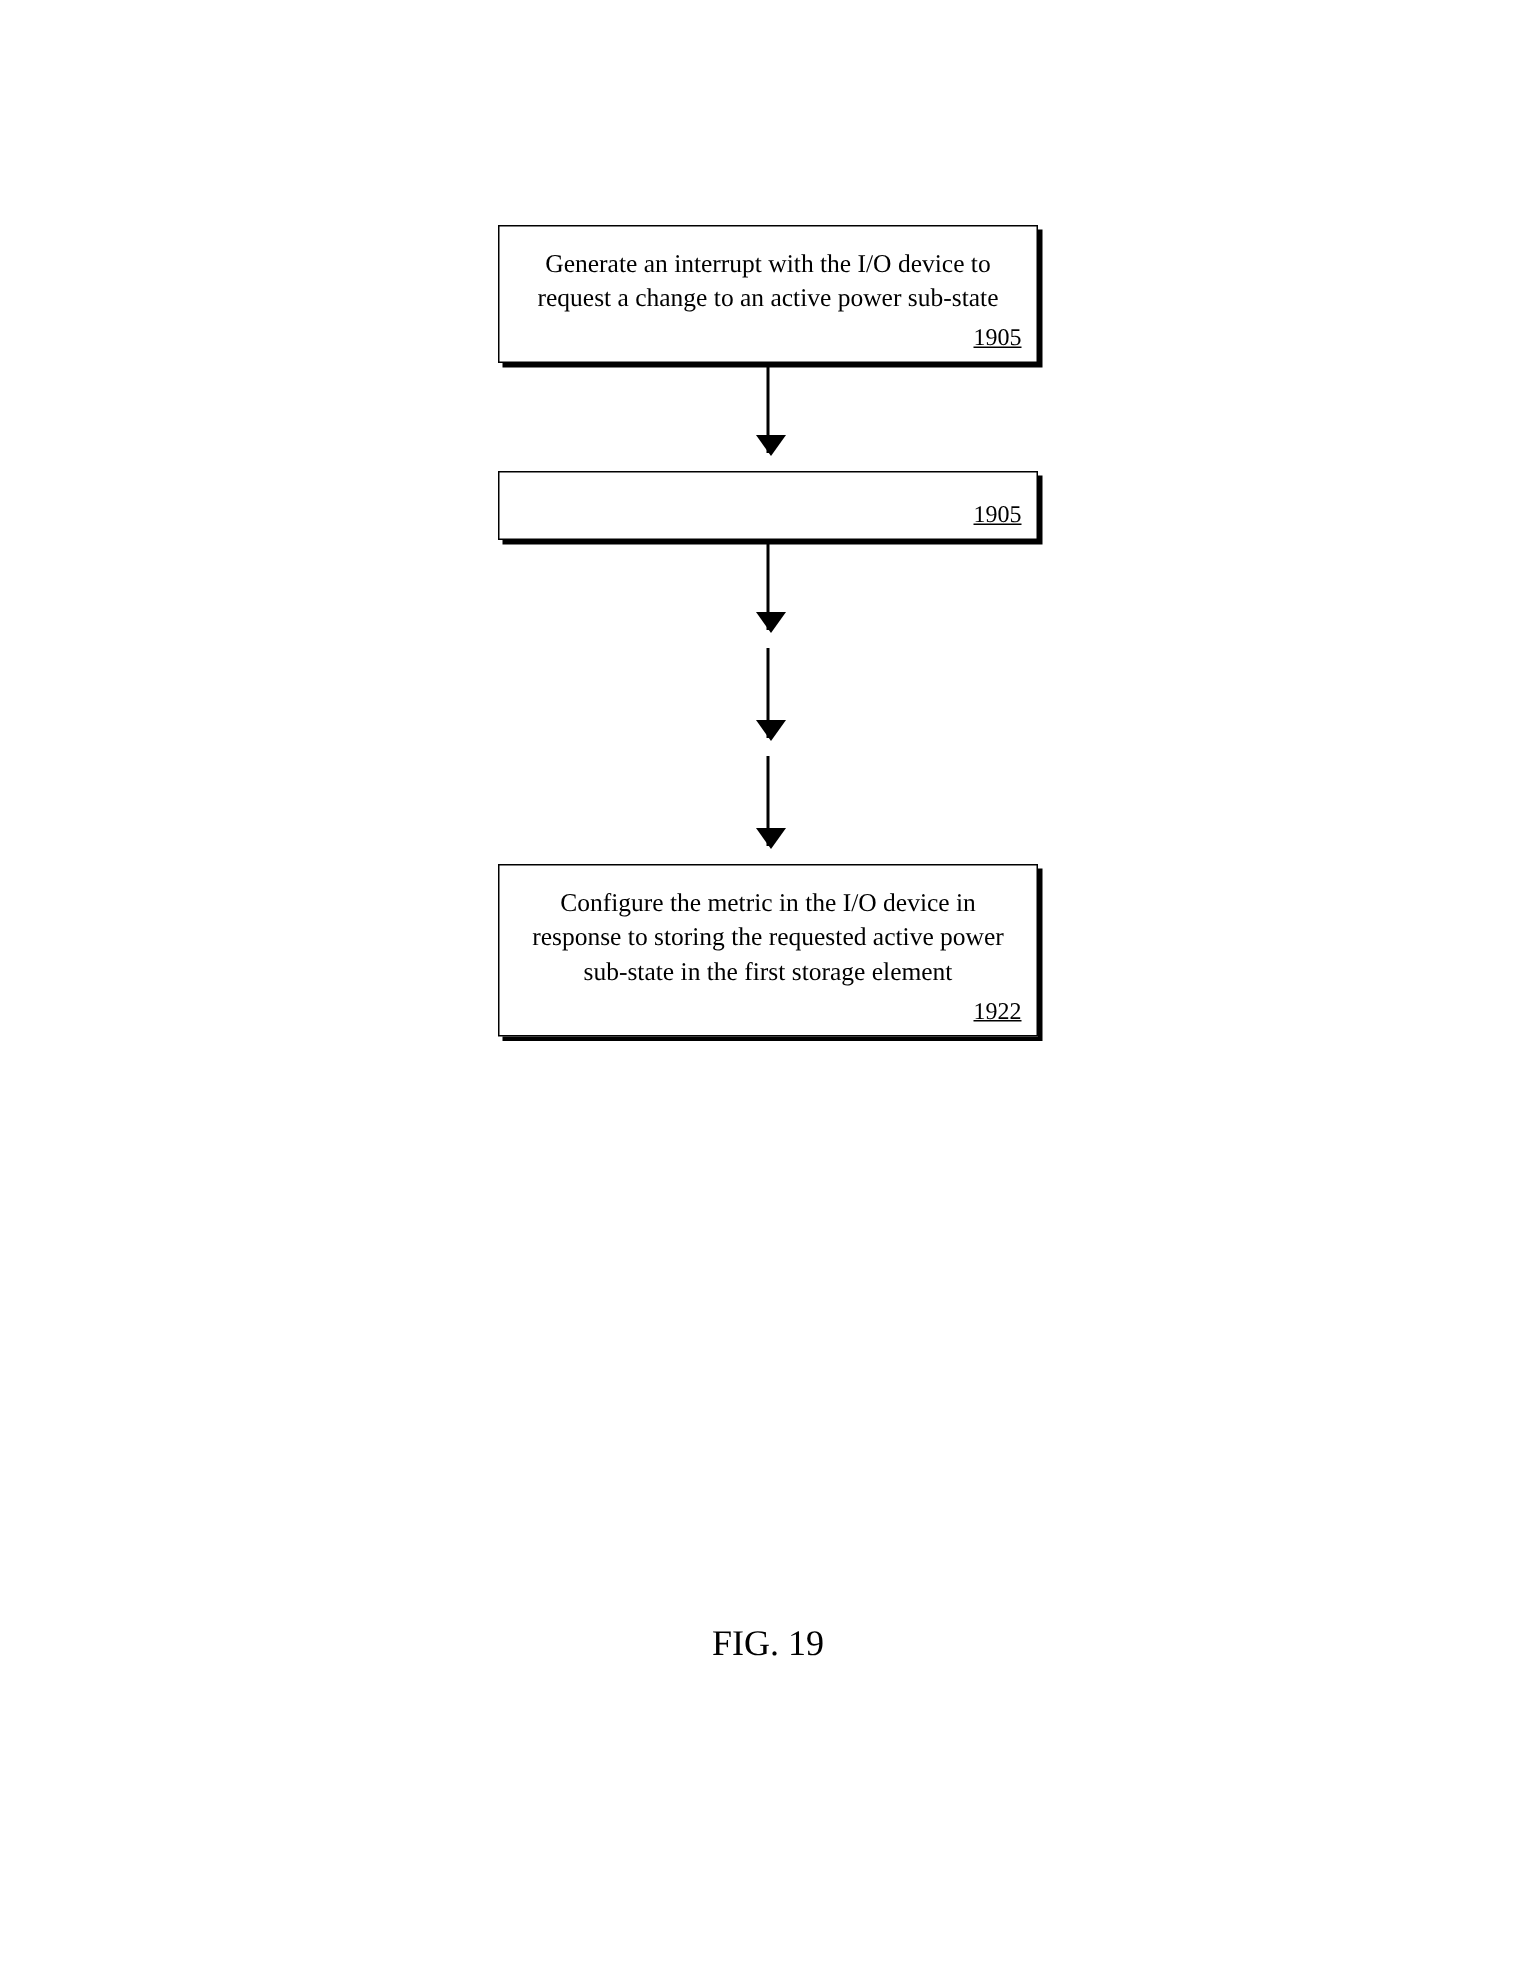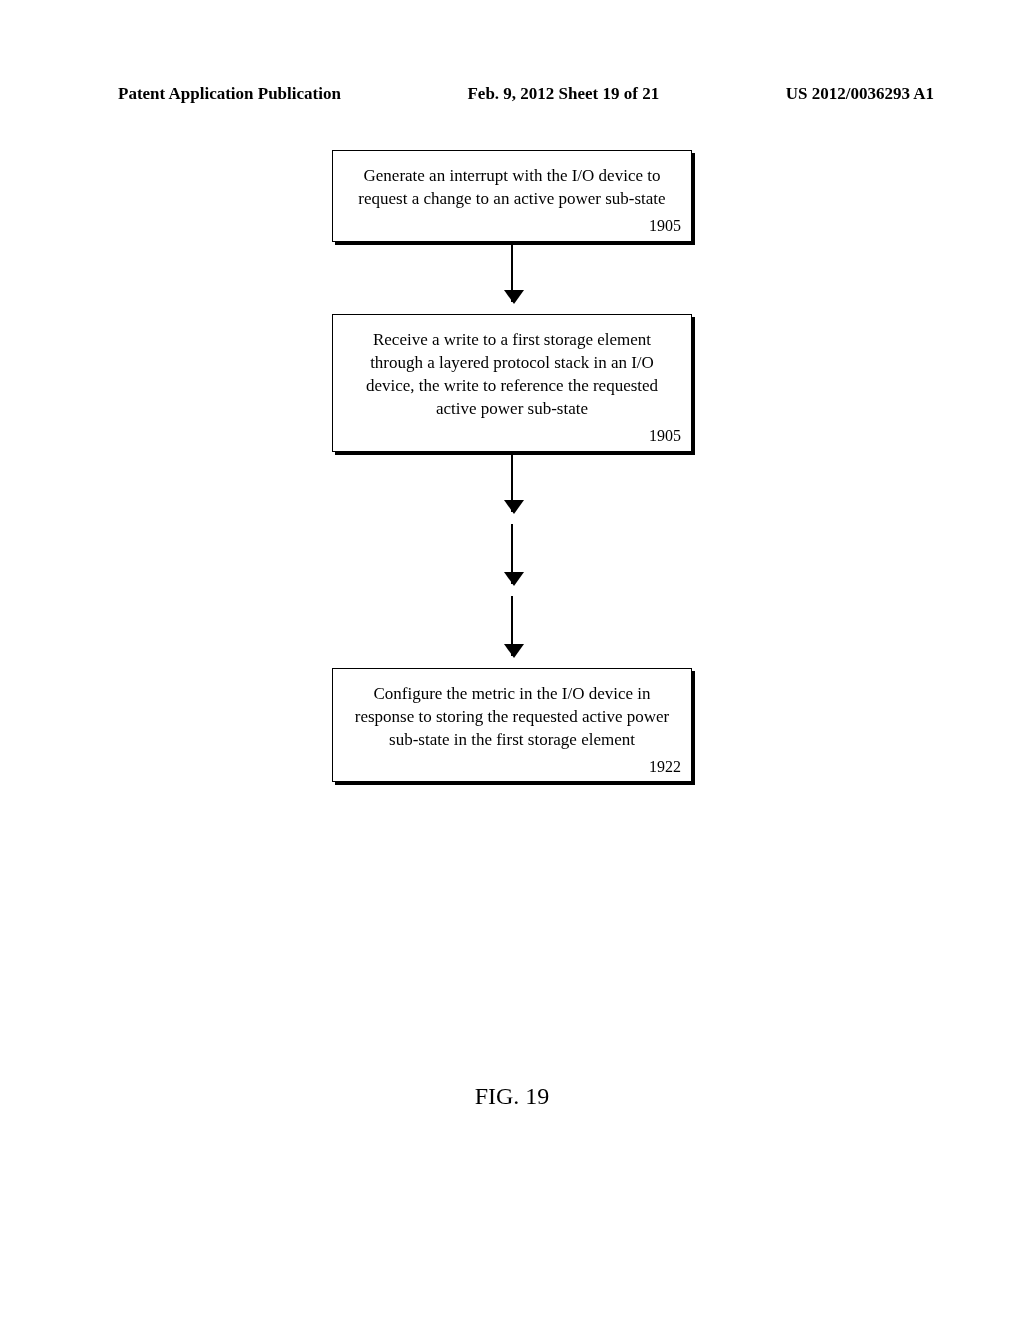--- a/index.html
+++ b/index.html
@@ -46,20 +46,21 @@
     padding: 14px 18px 30px 18px;
     box-sizing: border-box;
     border: 1px solid #000;
     box-shadow: 3px 3px 0 0 #000;
   }
   .fbox .ref {
     position: absolute;
     right: 10px;
     bottom: 4px;
     font-size: 16px;
+    text-decoration: underline;
   }
   .arrow-down {
     position: relative;
     width: 0;
     height: 60px;
     border-left: 2px solid #000;
     margin: 0 0 12px 0;
   }
   .arrow-down::after {
     content: "";
@@ -79,37 +80,31 @@
     right: 0;
     text-align: center;
     font-size: 24px;
   }
 </style>
 </head>
 <body>
 
 <div class="page">
 
-  <div class="header">
-    <span>Patent Application Publication</span>
-    <span>Feb. 9, 2012   Sheet 19 of 21</span>
-    <span>US 2012/0036293 A1</span>
-  </div>
 
   <div class="diagram">
 
     <div class="fbox">
       <span>Generate an interrupt with the I/O device to request a change to an active power sub-state</span>
       <span class="ref">1905</span>
     </div>
 
     <div class="arrow-down"></div>
 
     <div class="fbox">
-      <span>Receive a write to a first storage element through a layered protocol stack in an I/O device, the write to reference the requested active power sub-state</span>
       <span class="ref">1905</span>
     </div>
 
     <div class="arrow-down"></div>
 
 
     <div class="arrow-down"></div>
 
 
     <div class="arrow-down"></div>

